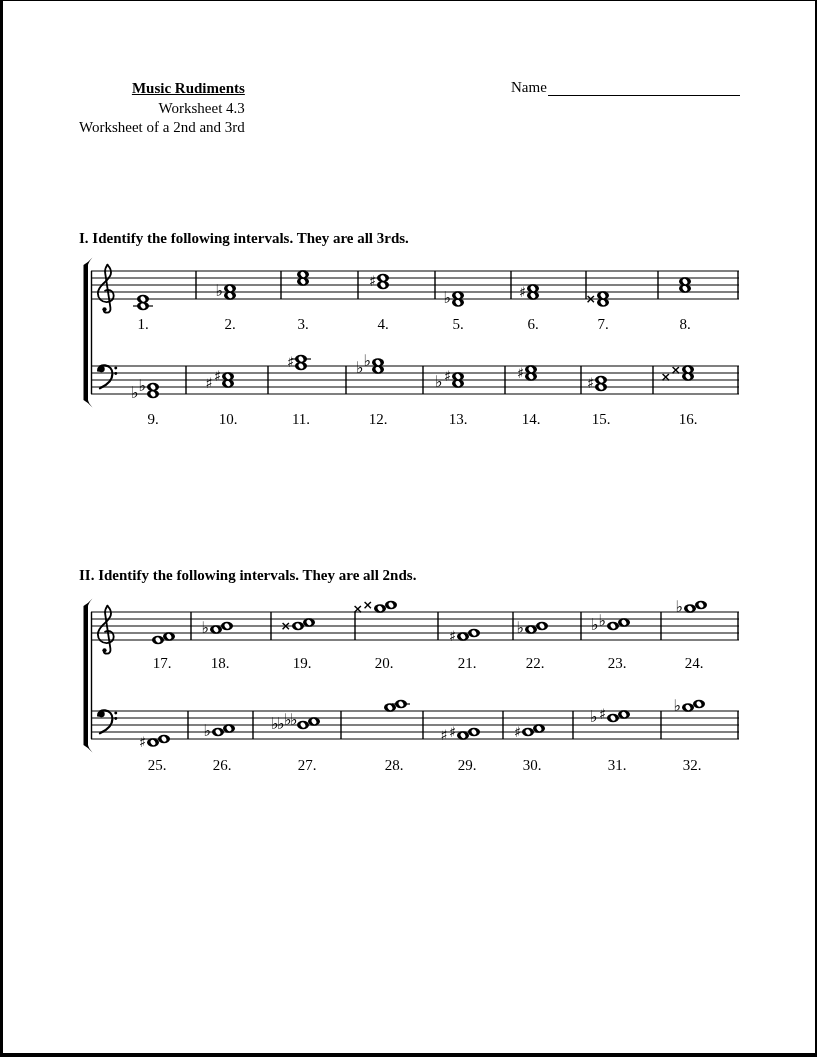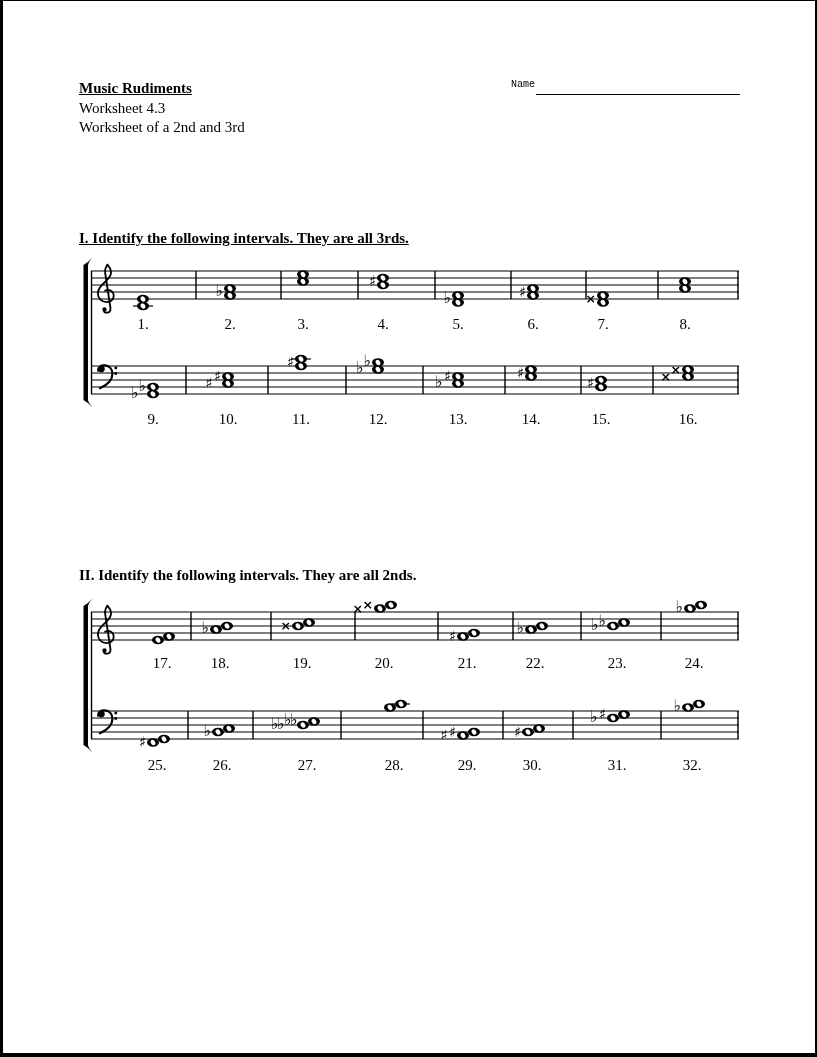--- a/index.html
+++ b/index.html
@@ -9,44 +9,44 @@
     background:#ffffff;
     box-sizing:border-box;
     border-left:3px solid #000;
     border-right:2px solid #000;
     border-top:1px solid #000;
     border-bottom:4px solid #000;
     font-family:"Liberation Serif", serif;
     color:#000;
     overflow:hidden;
   }
-  .hdr-left{position:absolute;left:76px;top:78px;font-size:15px;line-height:19.5px;}
+  .hdr-left{position:absolute;left:76px;top:78px;font-size:15px;line-height:19.5px;text-align:right;}
   .hdr-title{font-weight:bold;text-decoration:underline;}
-  .name-block{position:absolute;left:508px;top:78px;width:229px;display:flex;align-items:flex-start;font-size:10px;font-family:Liberation Mono, monospace;}
+  .name-block{position:absolute;left:508px;top:78px;width:229px;display:flex;align-items:center;font-size:15px;}
   .name-blank{flex:1;border-bottom:1.3px solid #000;height:15px;margin-left:1px;}
   .instruction{position:absolute;font-size:15px;font-weight:bold;white-space:nowrap;}
   .sysvg{position:absolute;}
 </style>
 </head>
 <body>
 
 <div class="page">
 
   <div class="hdr-left">
     <div class="hdr-title">Music Rudiments</div>
     <div>Worksheet 4.3</div>
     <div>Worksheet of a 2nd and 3rd</div>
   </div>
 
   <div class="name-block">
     <span>Name</span>
     <span class="name-blank"></span>
   </div>
 
-  <div class="instruction" style="left:76px;top:229px;text-decoration:underline;">I. Identify the following intervals. They are all 3rds.</div>
+  <div class="instruction" style="left:76px;top:229px;">I. Identify the following intervals. They are all 3rds.</div>
   <svg id="sec0-svg" class="sysvg" style="left:77px;top:250px;" width="682" height="190">
       <rect x="3.5" y="14" width="4.5" height="135" fill="#000000"></rect>
       <path d="M3.5 14 Q8 11.5 12.5 6.5 Q8.5 11 8 14 Z" fill="#000000"></path>
       <path d="M3.5 149 Q8 151.5 12.5 156.5 Q8.5 152 8 149 Z" fill="#000000"></path>
       <line x1="11.5" y1="20" x2="11.5" y2="143" stroke="#000000" stroke-width="1.4"></line>
       <line x1="11" y1="20" x2="659" y2="20" stroke="#000000" stroke-width="1.1"></line>
       <line x1="11" y1="27" x2="659" y2="27" stroke="#000000" stroke-width="1.1"></line>
       <line x1="11" y1="34" x2="659" y2="34" stroke="#000000" stroke-width="1.1"></line>
       <line x1="11" y1="41" x2="659" y2="41" stroke="#000000" stroke-width="1.1"></line>
       <line x1="11" y1="48" x2="659" y2="48" stroke="#000000" stroke-width="1.1"></line>

